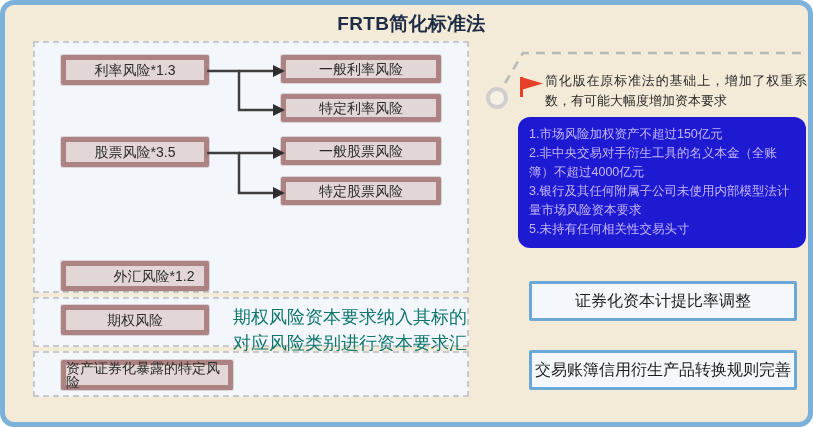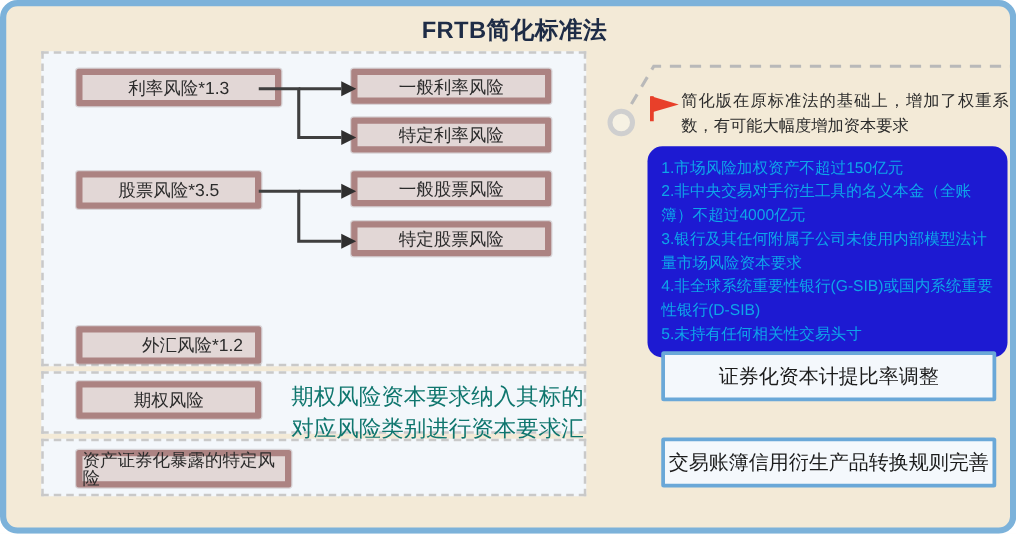--- a/index.html
+++ b/index.html
@@ -55,21 +55,21 @@
     display: flex;
     align-items: center;
     justify-content: center;
     color: #2b2b2b;
     font-size: 14px;
     line-height: 1;
     box-shadow: 0 0 0 1px rgba(140,110,110,0.25);
   }
 
   
-  #box-interest-rate { left: 56px;  top: 50px;  width: 164px; height: 30px; }
+  #box-interest-rate { left: 56px;  top: 50px;  width: 148px; height: 30px; }
   #box-equity        { left: 56px;  top: 132px; width: 148px; height: 30px; }
   #box-commodity     { left: 56px;  top: 207px; width: 148px; height: 30px; }
   #box-fx            { left: 56px;  top: 256px; width: 148px; height: 30px; padding-left: 38px; }
   #box-option        { left: 56px;  top: 300px; width: 148px; height: 30px; }
   #box-securitization{ left: 56px;  top: 355px; width: 172px; height: 30px; }
 
   
   #box-general-ir    { left: 276px; top: 50px;  width: 160px; height: 28px; }
   #box-specific-ir   { left: 276px; top: 89px;  width: 160px; height: 28px; }
   #box-general-eq    { left: 276px; top: 132px; width: 160px; height: 28px; }
@@ -136,21 +136,21 @@
   
   #conditions-box {
     position: absolute;
     left: 513px;
     top: 112px;
     width: 288px;
     box-sizing: border-box;
     background: #1d1ad2;
     border-radius: 12px;
     padding: 8px 11px 9px 11px;
-    color: #0ea5e9;
+    color: #c4b5fd;
     font-size: 12.5px;
     line-height: 1.52;
   }
   #conditions-box .cond-line { display: block; }
 
   
   .bluebox {
     position: absolute;
     box-sizing: border-box;
     background: #f4f8fc;
@@ -213,20 +213,19 @@
     <polygon points="2,2 24,8.5 2,15" fill="#e8402a"></polygon>
     <rect x="1" y="2" width="3" height="20" fill="#e8402a"></rect>
   </svg>
 
   <div id="callout-text">简化版在原标准法的基础上，增加了权重系数，有可能大幅度增加资本要求</div>
 
   <div id="conditions-box">
     <span class="cond-line">1.市场风险加权资产不超过150亿元</span>
     <span class="cond-line">2.非中央交易对手衍生工具的名义本金（全账簿）不超过4000亿元</span>
     <span class="cond-line">3.银行及其任何附属子公司未使用内部模型法计量市场风险资本要求</span>
-    <span class="cond-line">4.非全球系统重要性银行(G-SIB)或国内系统重要性银行(D-SIB)</span>
     <span class="cond-line">5.未持有任何相关性交易头寸</span>
   </div>
 
   <div class="bluebox" id="box-sec-ratio">证券化资本计提比率调整</div>
   <div class="bluebox" id="box-credit-derivative">交易账簿信用衍生产品转换规则完善</div>
 
 </div>
 
 </body></html>

